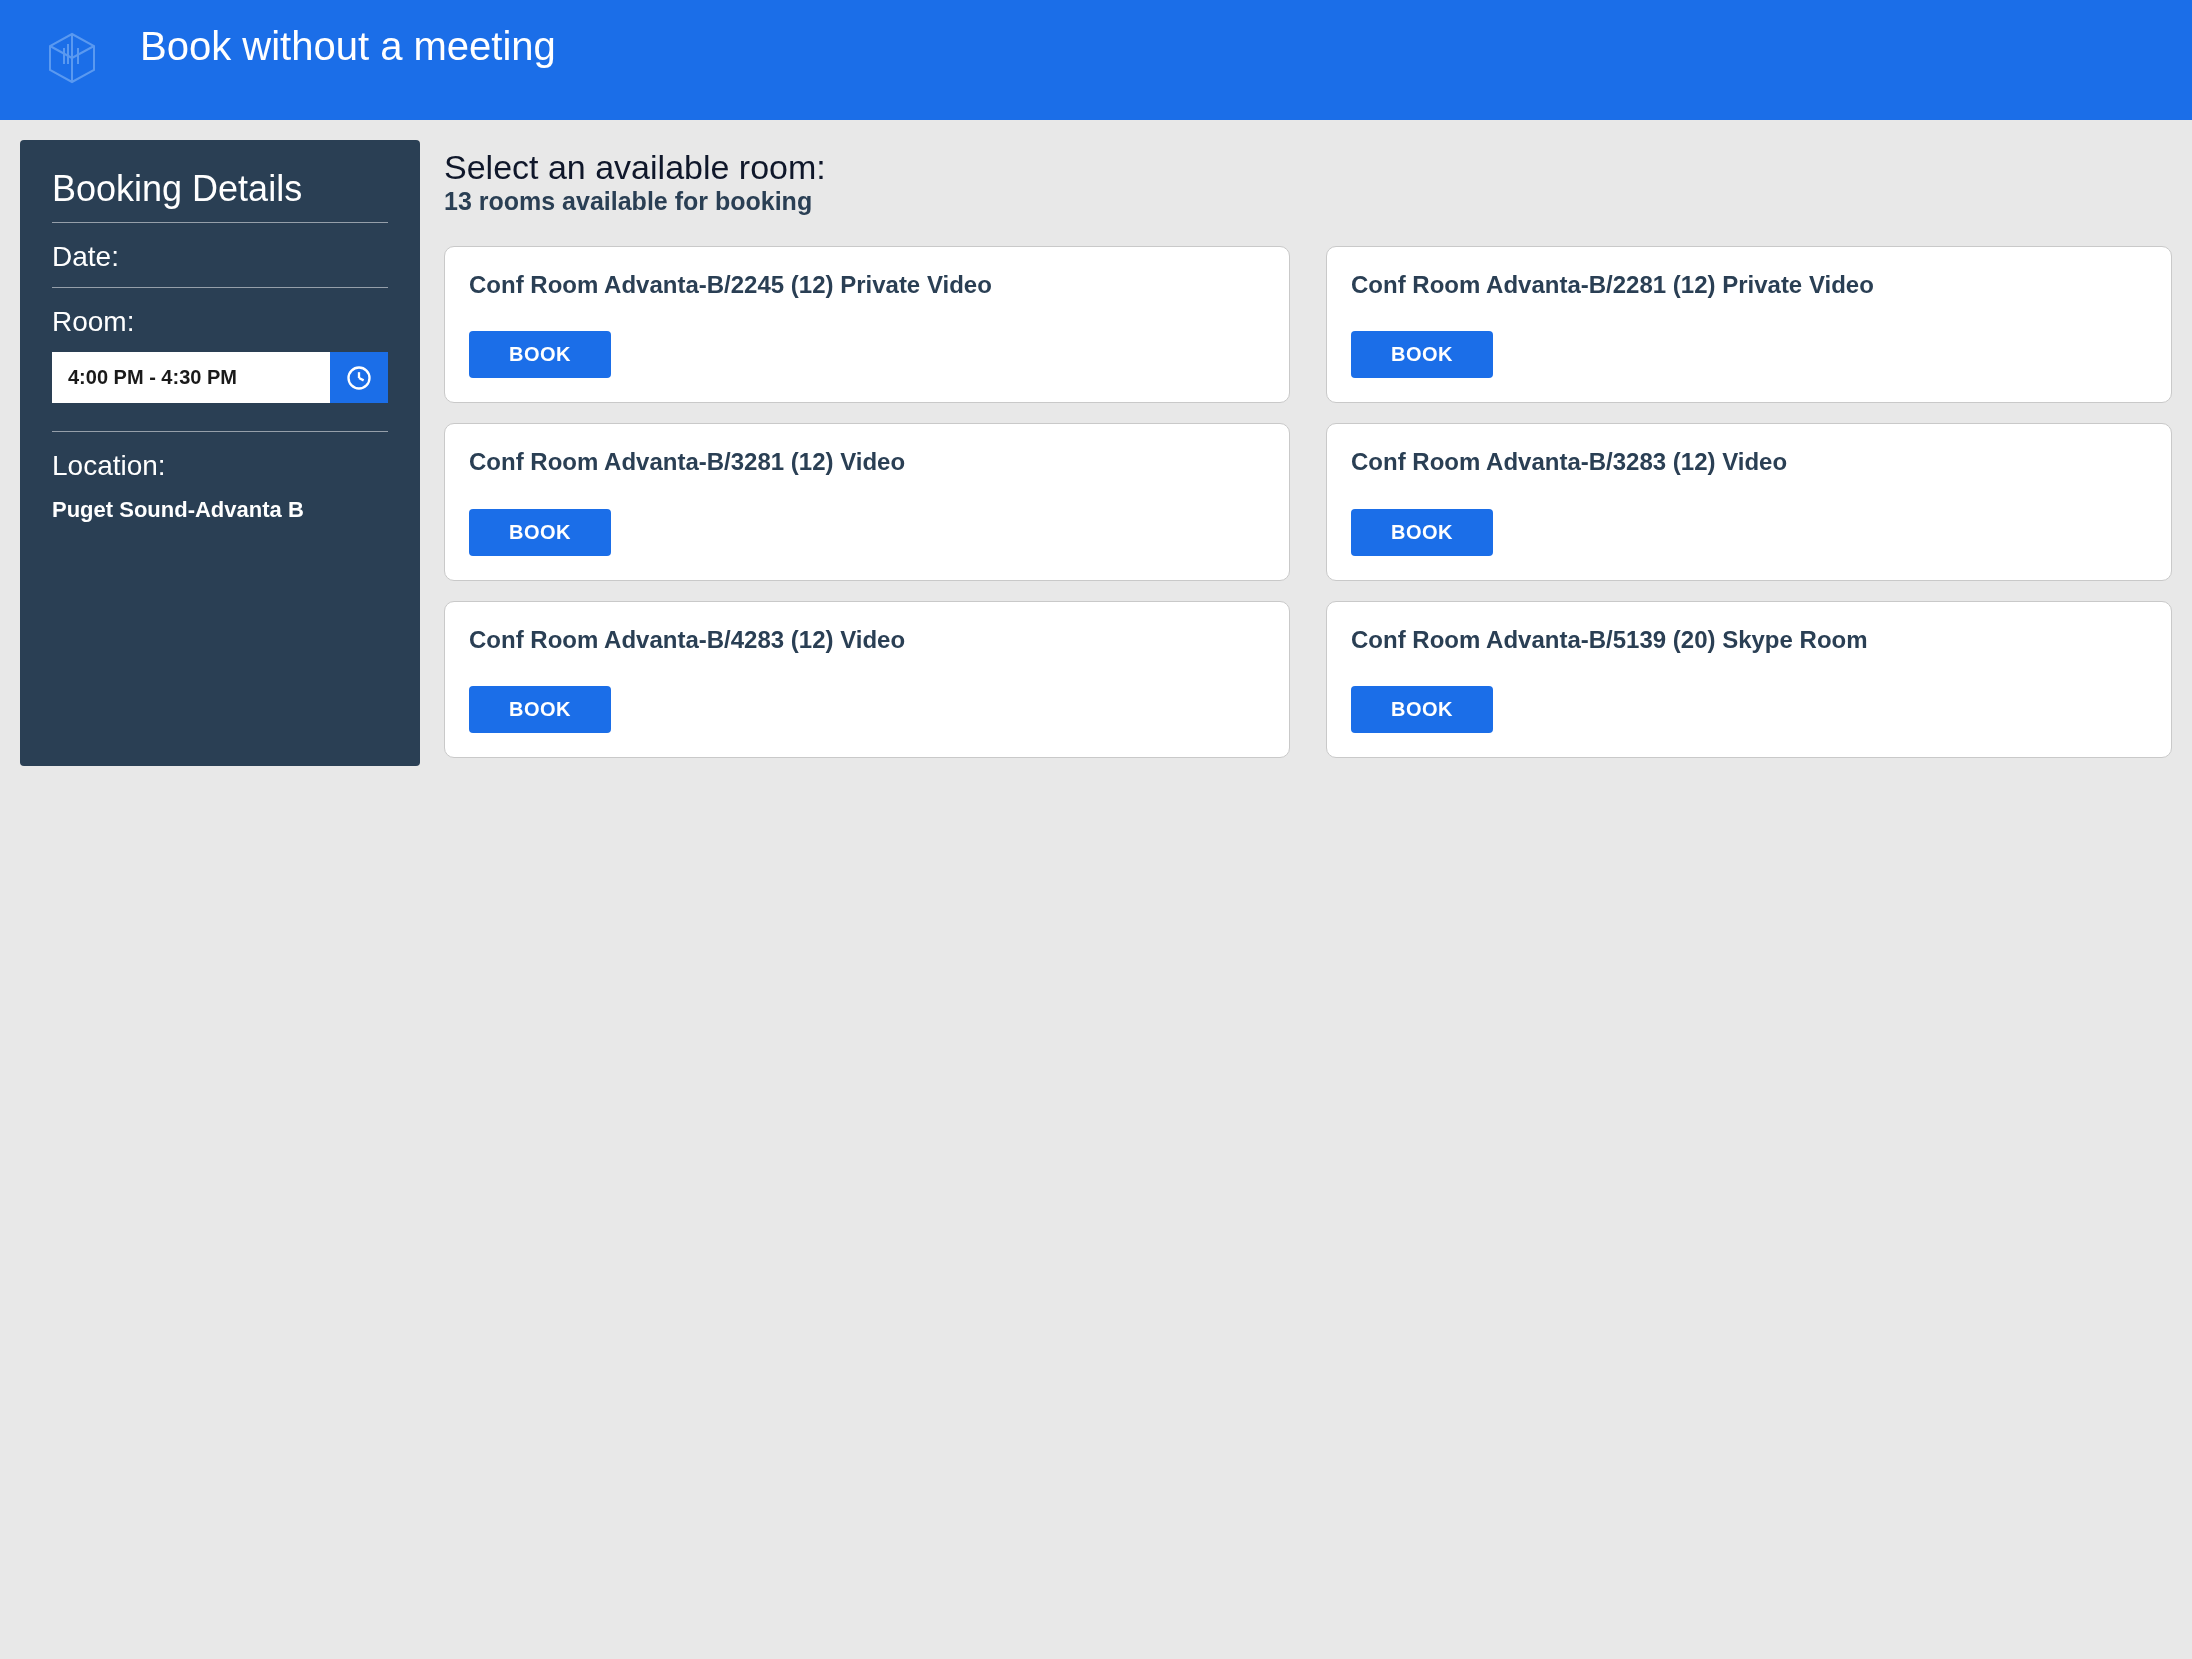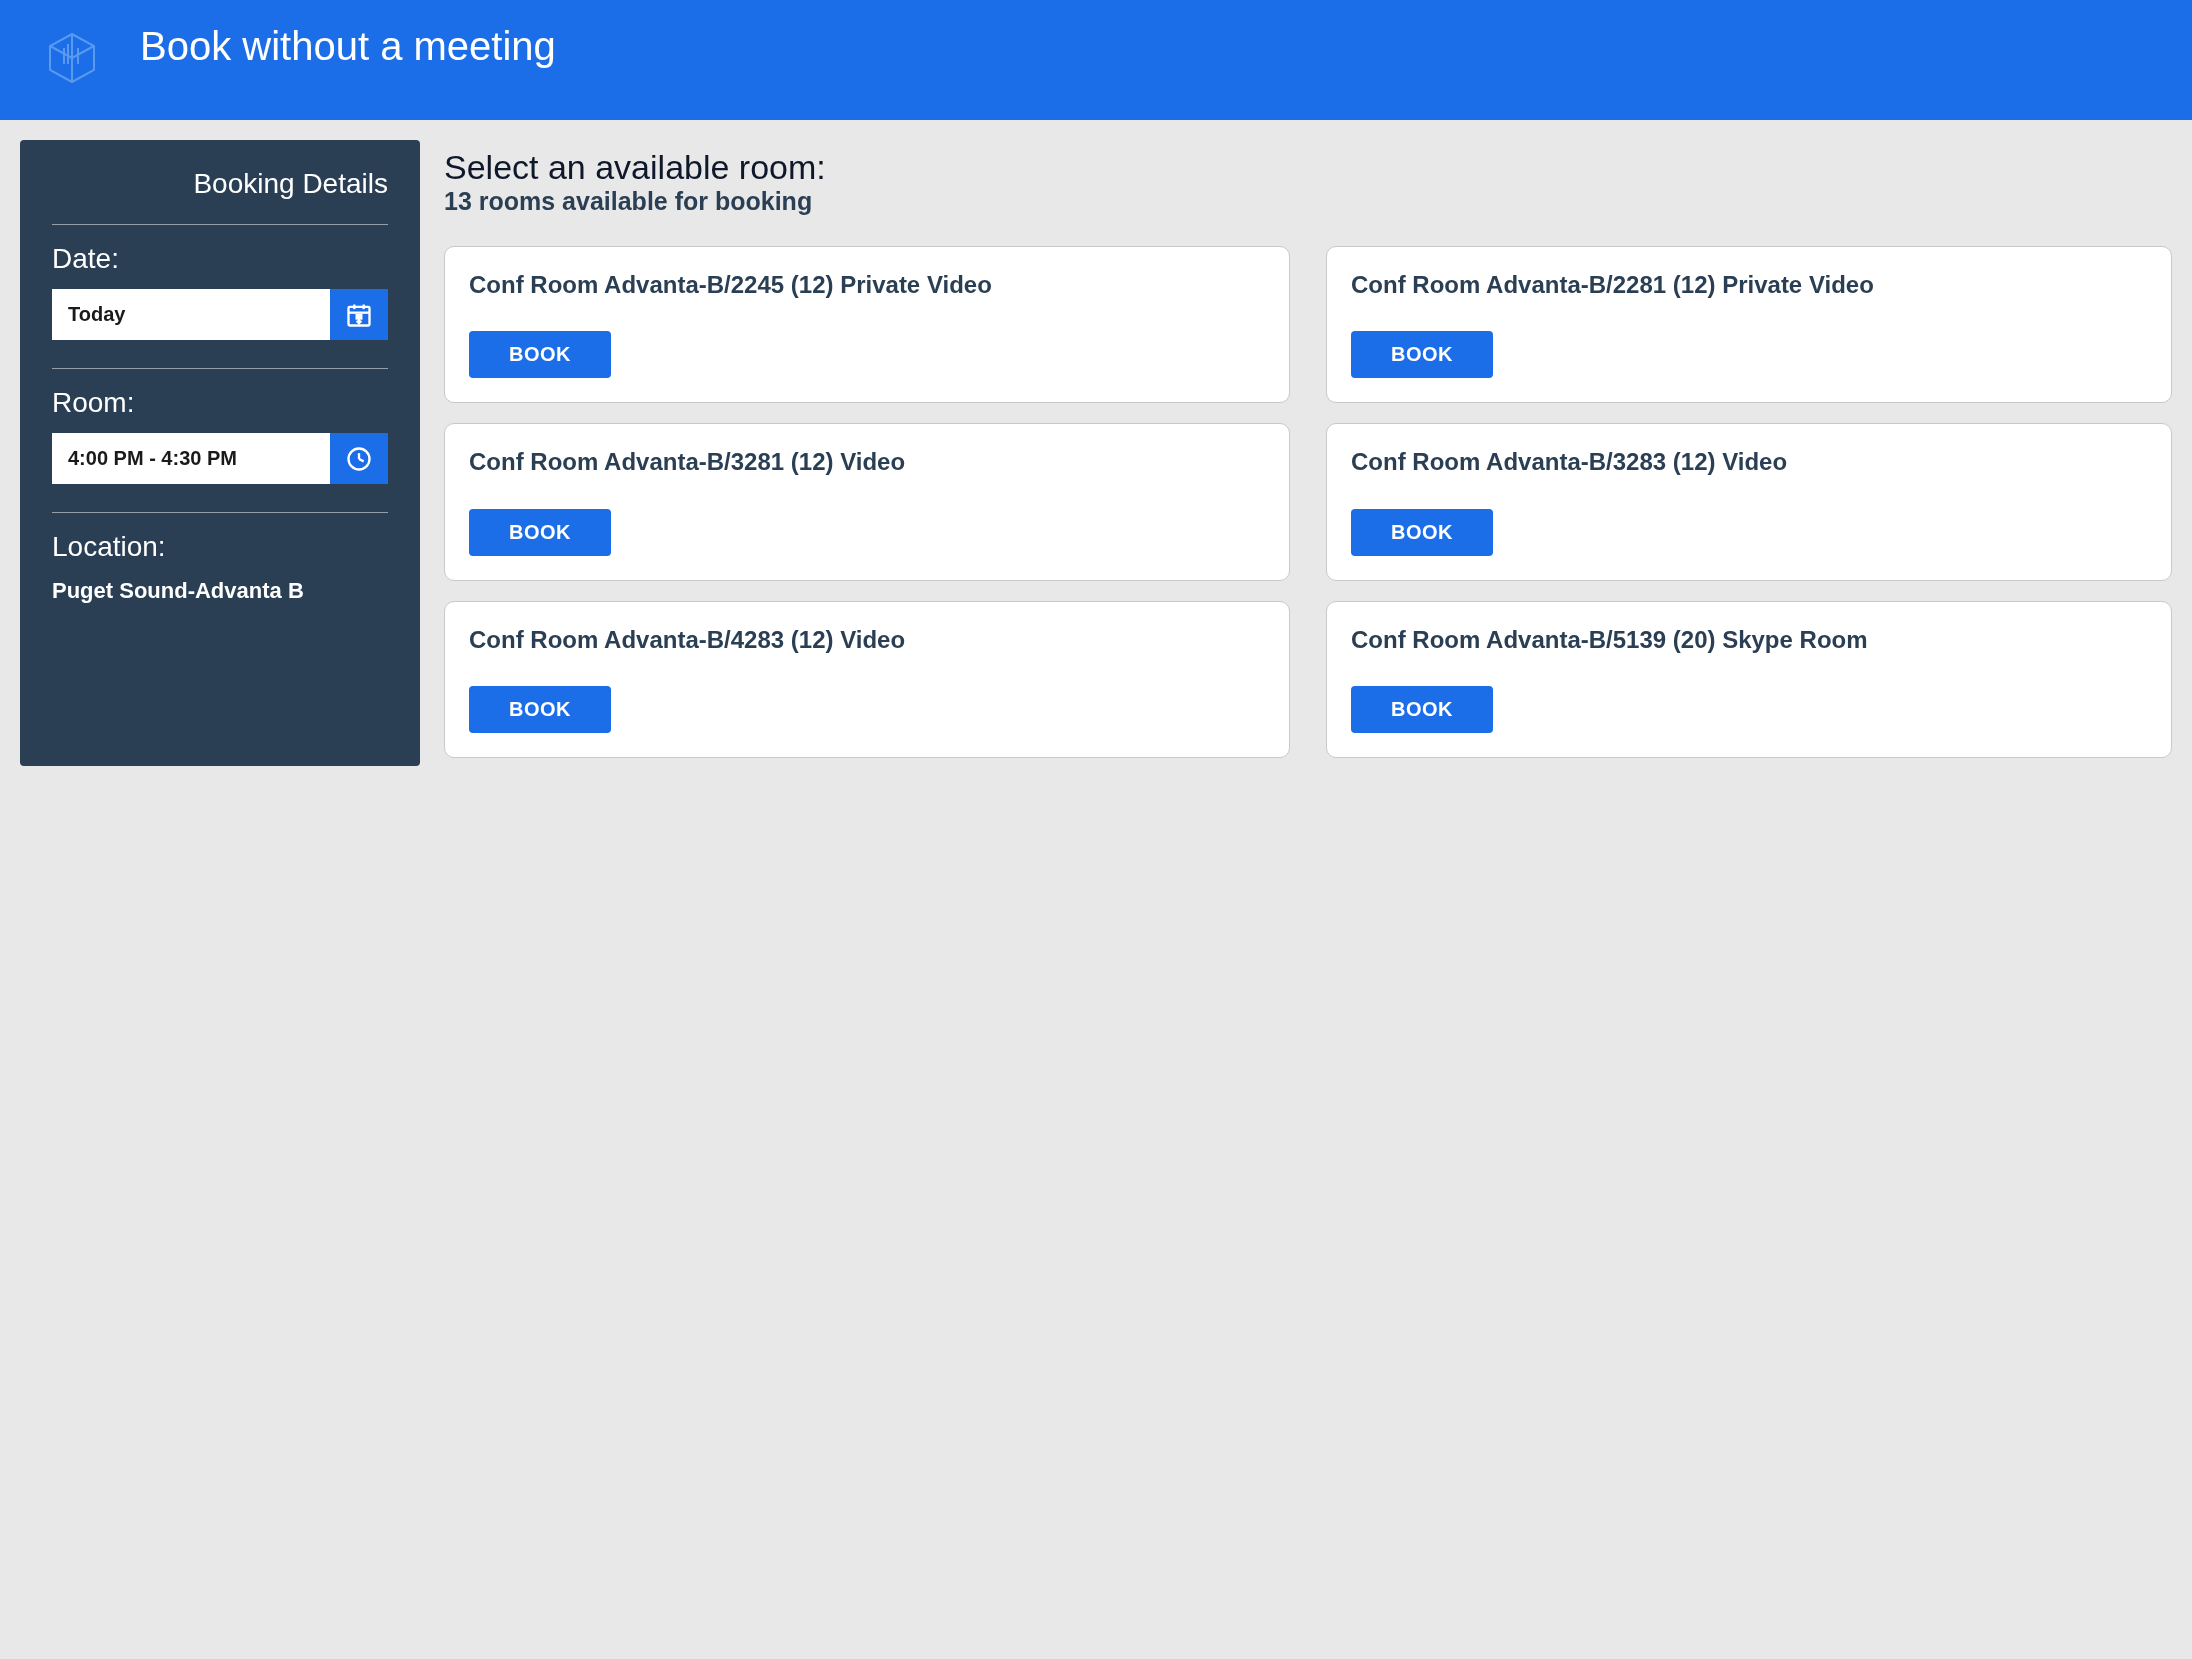--- a/index.html
+++ b/index.html
@@ -37,24 +37,23 @@
     }
     .sidebar {
       background: #2a3f54;
       color: white;
       width: 400px;
       padding: 28px 32px;
       border-radius: 4px;
       flex-shrink: 0;
     }
     .sidebar-title {
-      font-size: 28px;
+      font-size: 36px;
       font-weight: 400;
-      margin-bottom: 24px;
-      text-align: right;
+      margin-bottom: 12px;
     }
     .sidebar hr {
       border: none;
       border-top: 1px solid rgba(255,255,255,0.5);
       margin-bottom: 18px;
     }
     .field-label {
       font-size: 28px;
       font-weight: 300;
       margin-bottom: 14px;
@@ -150,34 +149,20 @@
   </div>
   <h1 class="header-title">Book without a meeting</h1>
 </div>
 
 <div class="content">
   <aside class="sidebar">
     <h2 class="sidebar-title">Booking Details</h2>
     <hr>
 
     <div class="field-label">Date:</div>
-    <div class="input-group">
-      <div class="input-field">Today</div>
-      <div class="input-btn">
-        <svg width="28" height="28" viewBox="0 0 24 24" fill="none" stroke="white" stroke-width="2">
-          <rect x="3" y="5" width="18" height="16" rx="1"></rect>
-          <line x1="3" y1="10" x2="21" y2="10"></line>
-          <line x1="8" y1="3" x2="8" y2="7"></line>
-          <line x1="16" y1="3" x2="16" y2="7"></line>
-          <rect x="10" y="12" width="4" height="3" fill="white"></rect>
-          <line x1="12" y1="15" x2="12" y2="19"></line>
-          <polyline points="10,17 12,19 14,17"></polyline>
-        </svg>
-      </div>
-    </div>
 
     <hr>
 
     <div class="field-label">Room:</div>
     <div class="input-group">
       <div class="input-field">4:00 PM - 4:30 PM</div>
       <div class="input-btn">
         <svg width="28" height="28" viewBox="0 0 24 24" fill="none" stroke="white" stroke-width="2">
           <circle cx="12" cy="12" r="9"></circle>
           <line x1="12" y1="12" x2="12" y2="7"></line>

